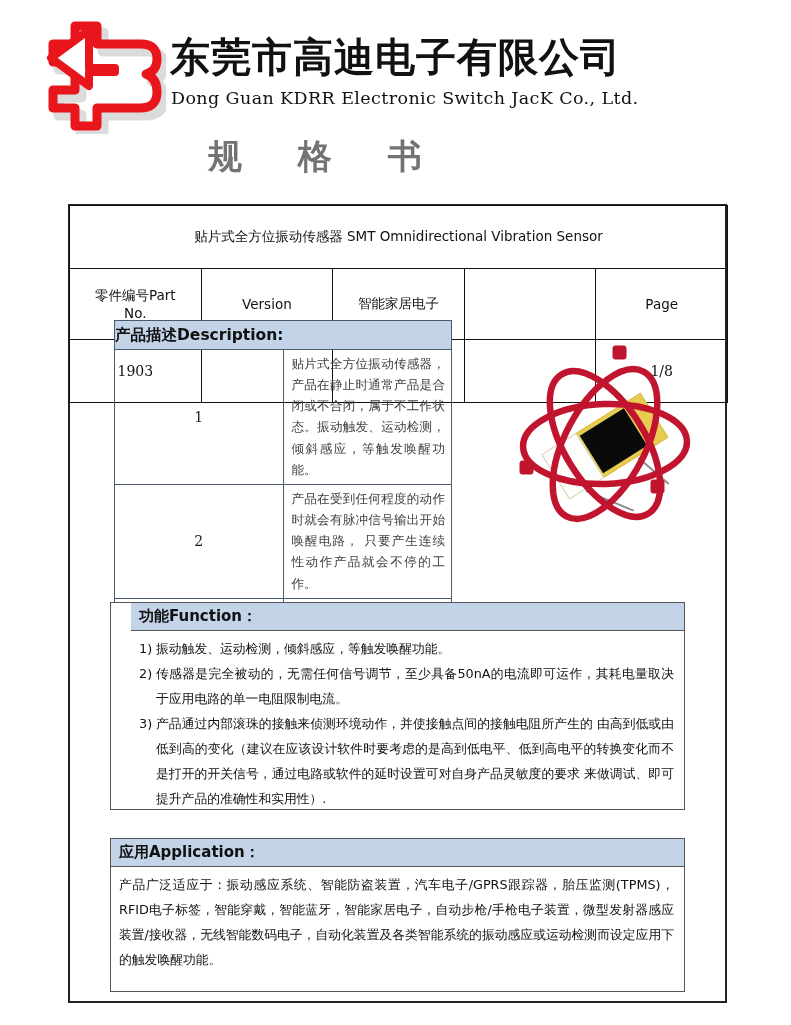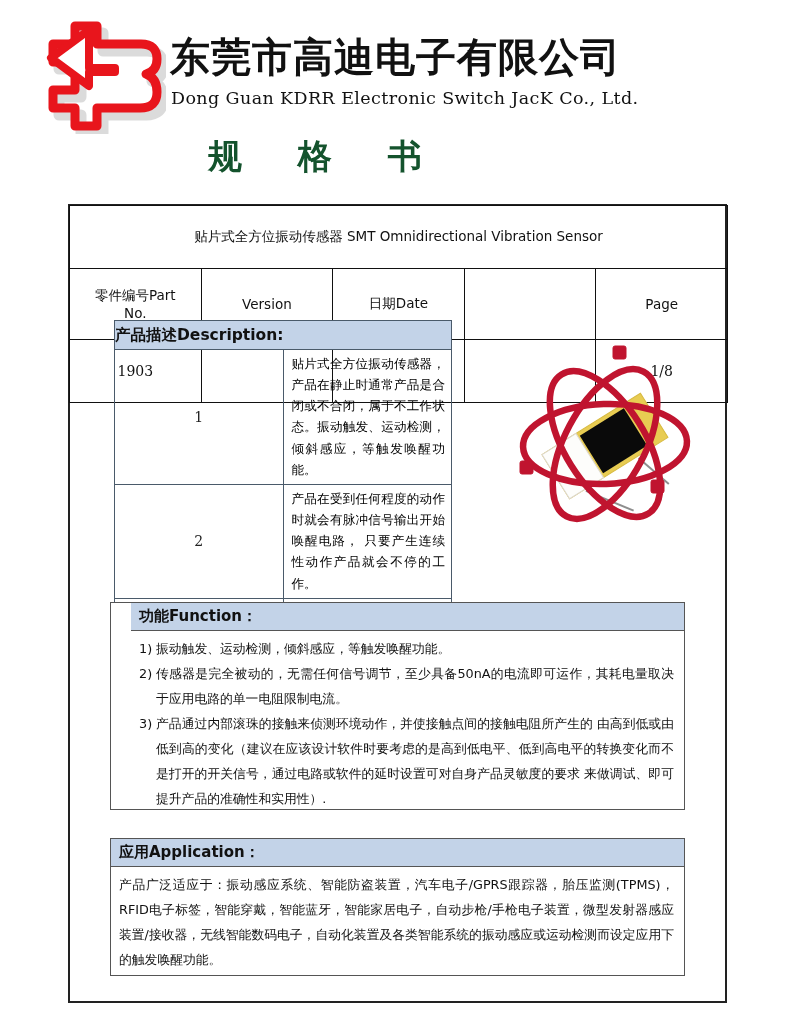--- a/index.html
+++ b/index.html
@@ -51,21 +51,21 @@
     white-space: nowrap;
     font-family: "DejaVu Serif", "Liberation Serif", serif;
   }
   #doc-title {
     position: absolute;
     left: 208px;
     top: 134px;
     font-size: 34px;
     font-weight: bold;
     letter-spacing: 22px;
-    color: #14532d;
+    color: #737373;
     white-space: nowrap;
     font-family: "DejaVu Sans", "Liberation Sans", sans-serif;
   }
 
   
   #page-frame {
     position: absolute;
     left: 68px;
     top: 204px;
     width: 659px;
@@ -123,21 +123,21 @@
     text-align: center;
     font-size: 14px;
     color: #222;
     vertical-align: middle;
     font-family: "DejaVu Serif", "Liberation Serif", serif;
   }
   #desc-table td.txt {
     font-size: 12.6px;
     line-height: 1.68;
     padding: 3px 6px 4px 8px;
-    color: #000000;
+    color: #404040;
     text-align: justify;
     font-family: "DejaVu Sans", "Liberation Sans", sans-serif;
   }
 
   
   #atom {
     position: absolute;
     left: 430px;
     top: 118px;
     width: 210px;
@@ -175,21 +175,21 @@
     position: relative;
     padding-left: 17px;
     text-align: justify;
   }
   .num-item > .marker {
     position: absolute;
     left: 0;
     top: 0;
   }
   #function-box { top: 396px; height: 208px; padding-left: 20px; }
-  #application-box { top: 632px; height: 138px; }
+  #application-box { top: 632px; height: 154px; }
   #application-box .section-body { line-height: 1.95; text-align: justify; }
 </style>
 </head>
 <body>
 
 <div id="letterhead">
 
   <div id="logo-wrap">
     <svg width="128" height="118" viewBox="0 0 128 118">
       <g transform="translate(7,8)">
@@ -208,21 +208,21 @@
 <div id="page-frame">
 
   <table id="header-table">
     <tbody>
         <tr>
       <td class="title-cell" colspan="5">贴片式全方位振动传感器 SMT Omnidirectional Vibration Sensor</td>
     </tr>
     <tr>
       <td style="width:225px">零件编号Part No.</td>
       <td style="width:107px">Version</td>
-      <td style="width:113px">日期Date</td>
+      <td style="width:113px">智能家居电子</td>
       <td style="width:155px"></td>
       <td style="width:59px">Page</td>
     </tr>
     <tr>
       <td class="val">1903</td>
       <td class="val"></td>
       <td class="val"></td>
       <td class="val"></td>
       <td class="val">1/8</td>
     </tr>

